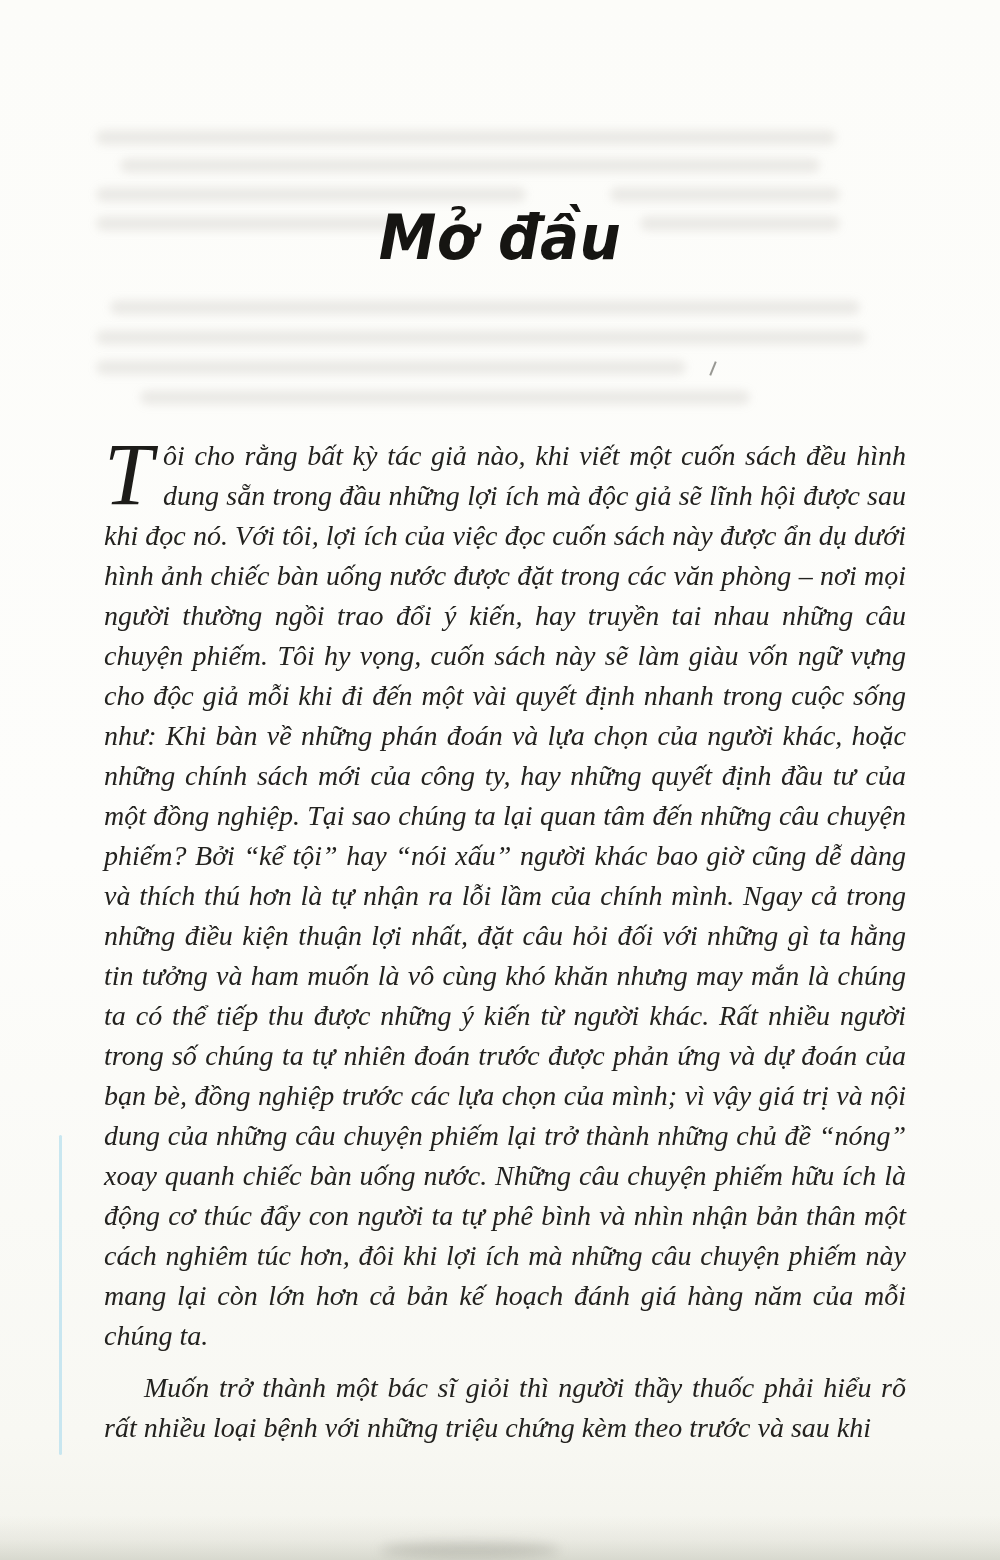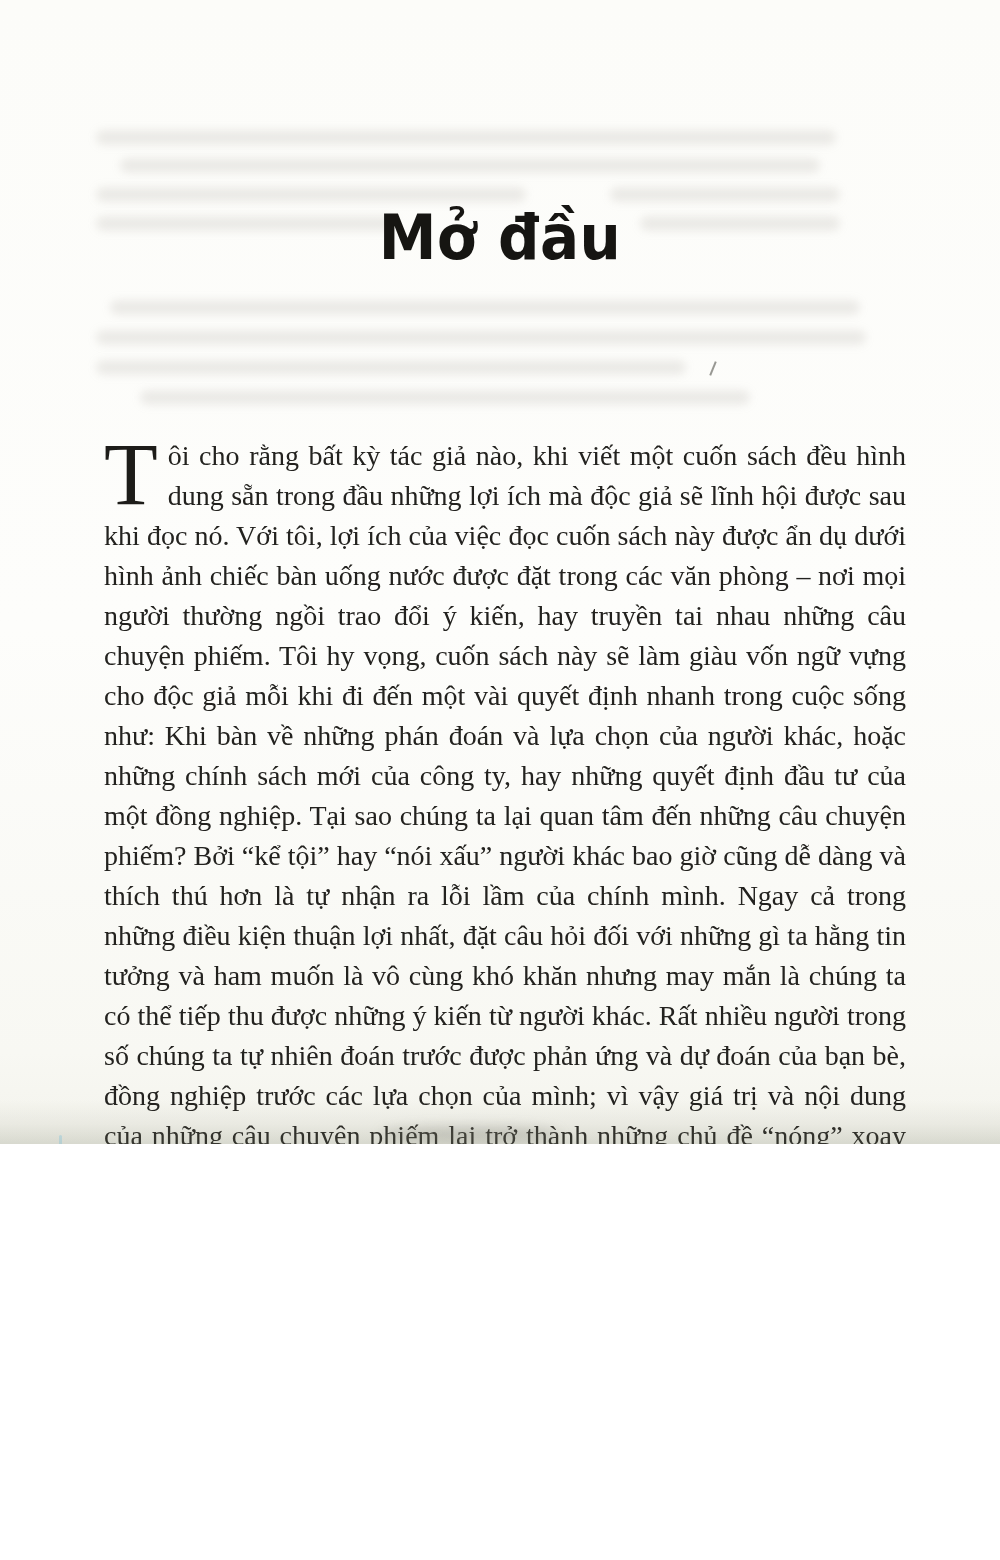--- a/index.html
+++ b/index.html
@@ -3,25 +3,26 @@
 <meta charset="utf-8">
 <style>
   html, body {
     margin: 0;
     padding: 0;
     background: #ffffff;
   }
   .page {
     position: relative;
     width: 1000px;
-    height: 1144px;
+    height: 1560px;
     margin: 0 auto;
     overflow: hidden;
     background: linear-gradient(180deg, #fcfcf9 0%, #fdfdfb 55%, #f8f8f3 92%, #f3f3ec 100%);
     font-family: "Liberation Serif", serif;
+    font-style: italic;
   }
 
   
   .bleed-line {
     position: absolute;
     height: 15px;
     border-radius: 8px;
     background: rgba(148, 146, 136, 0.16);
     filter: blur(4px);
   }
@@ -122,20 +123,21 @@
     <div class="bleed-line" style="top:360px; left:96px;  width:590px;"></div>
     <div class="bleed-line" style="top:390px; left:140px; width:610px;"></div>
   </div>
 
   <h1 class="chapter-title">Mở đầu</h1>
 
   <div class="body-text">
     <p class="para">
       <span class="dropcap">T</span><span>ôi cho rằng bất kỳ tác giả nào, khi viết một cuốn sách đều hình dung sẵn trong đầu những lợi ích mà độc giả sẽ lĩnh hội được sau khi đọc nó. Với tôi, lợi ích của việc đọc cuốn sách này được ẩn dụ dưới hình ảnh chiếc bàn uống nước được đặt trong các văn phòng – nơi mọi người thường ngồi trao đổi ý kiến, hay truyền tai nhau những câu chuyện phiếm. Tôi hy vọng, cuốn sách này sẽ làm giàu vốn ngữ vựng cho độc giả mỗi khi đi đến một vài quyết định nhanh trong cuộc sống như: Khi bàn về những phán đoán và lựa chọn của người khác, hoặc những chính sách mới của công ty, hay những quyết định đầu tư của một đồng nghiệp. Tại sao chúng ta lại quan tâm đến những câu chuyện phiếm? Bởi “kể tội” hay “nói xấu” người khác bao giờ cũng dễ dàng và thích thú hơn là tự nhận ra lỗi lầm của chính mình. Ngay cả trong những điều kiện thuận lợi nhất, đặt câu hỏi đối với những gì ta hằng tin tưởng và ham muốn là vô cùng khó khăn nhưng may mắn là chúng ta có thể tiếp thu được những ý kiến từ người khác. Rất nhiều người trong số chúng ta tự nhiên đoán trước được phản ứng và dự đoán của bạn bè, đồng nghiệp trước các lựa chọn của mình; vì vậy giá trị và nội dung của những câu chuyện phiếm lại trở thành những chủ đề “nóng” xoay quanh chiếc bàn uống nước. Những câu chuyện phiếm hữu ích là động cơ thúc đẩy con người ta tự phê bình và nhìn nhận bản thân một cách nghiêm túc hơn, đôi khi lợi ích mà những câu chuyện phiếm này mang lại còn lớn hơn cả bản kế hoạch đánh giá hàng năm của mỗi chúng ta.</span>
     </p>
+    <p class="para para-indent">Muốn trở thành một bác sĩ giỏi thì người thầy thuốc phải hiểu rõ rất nhiều loại bệnh với những triệu chứng kèm theo trước và sau khi</p>
   </div>
 
   <div class="artifact-slash"></div>
   <div class="scan-edge-line"></div>
   <div class="bottom-smudge"></div>
   <div class="bottom-shadow"></div>
 
 </div>
 
 </body></html>

